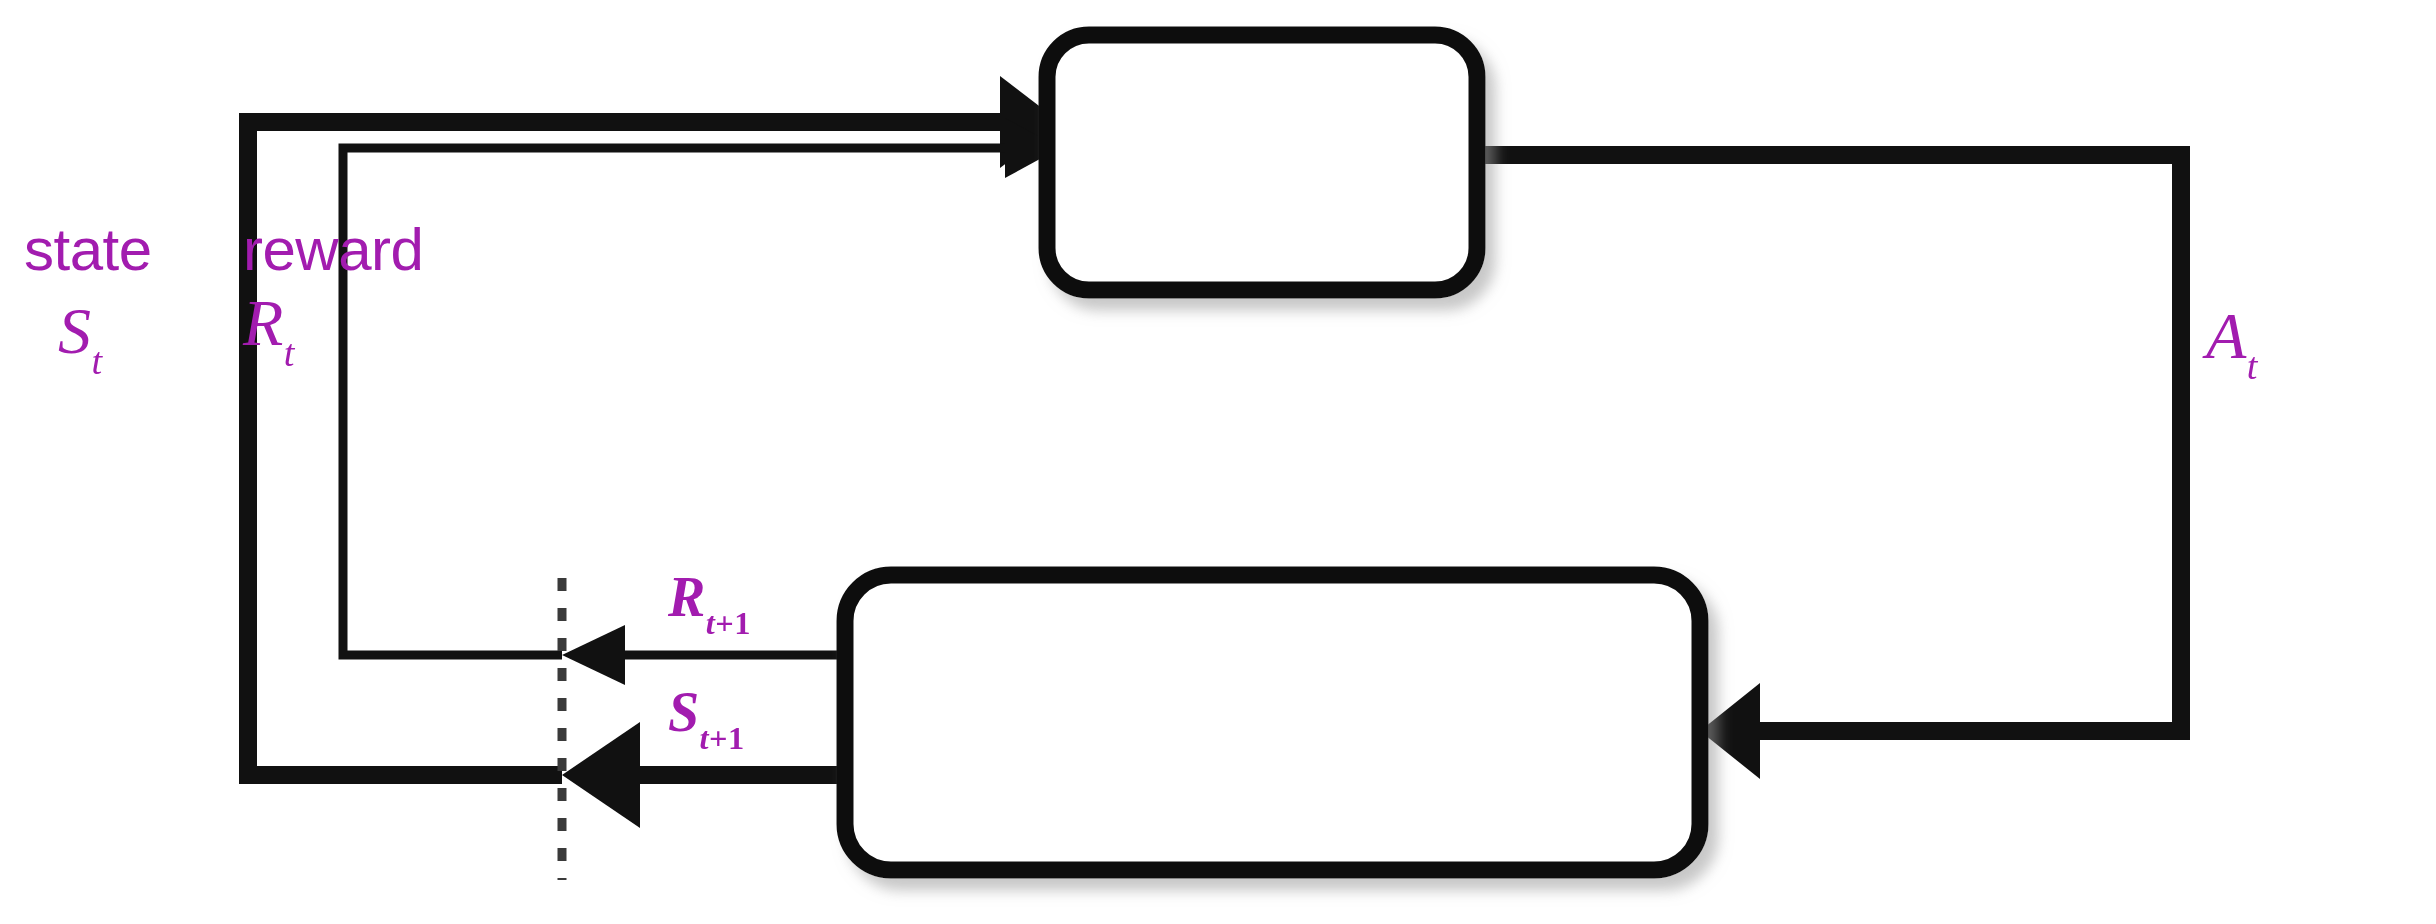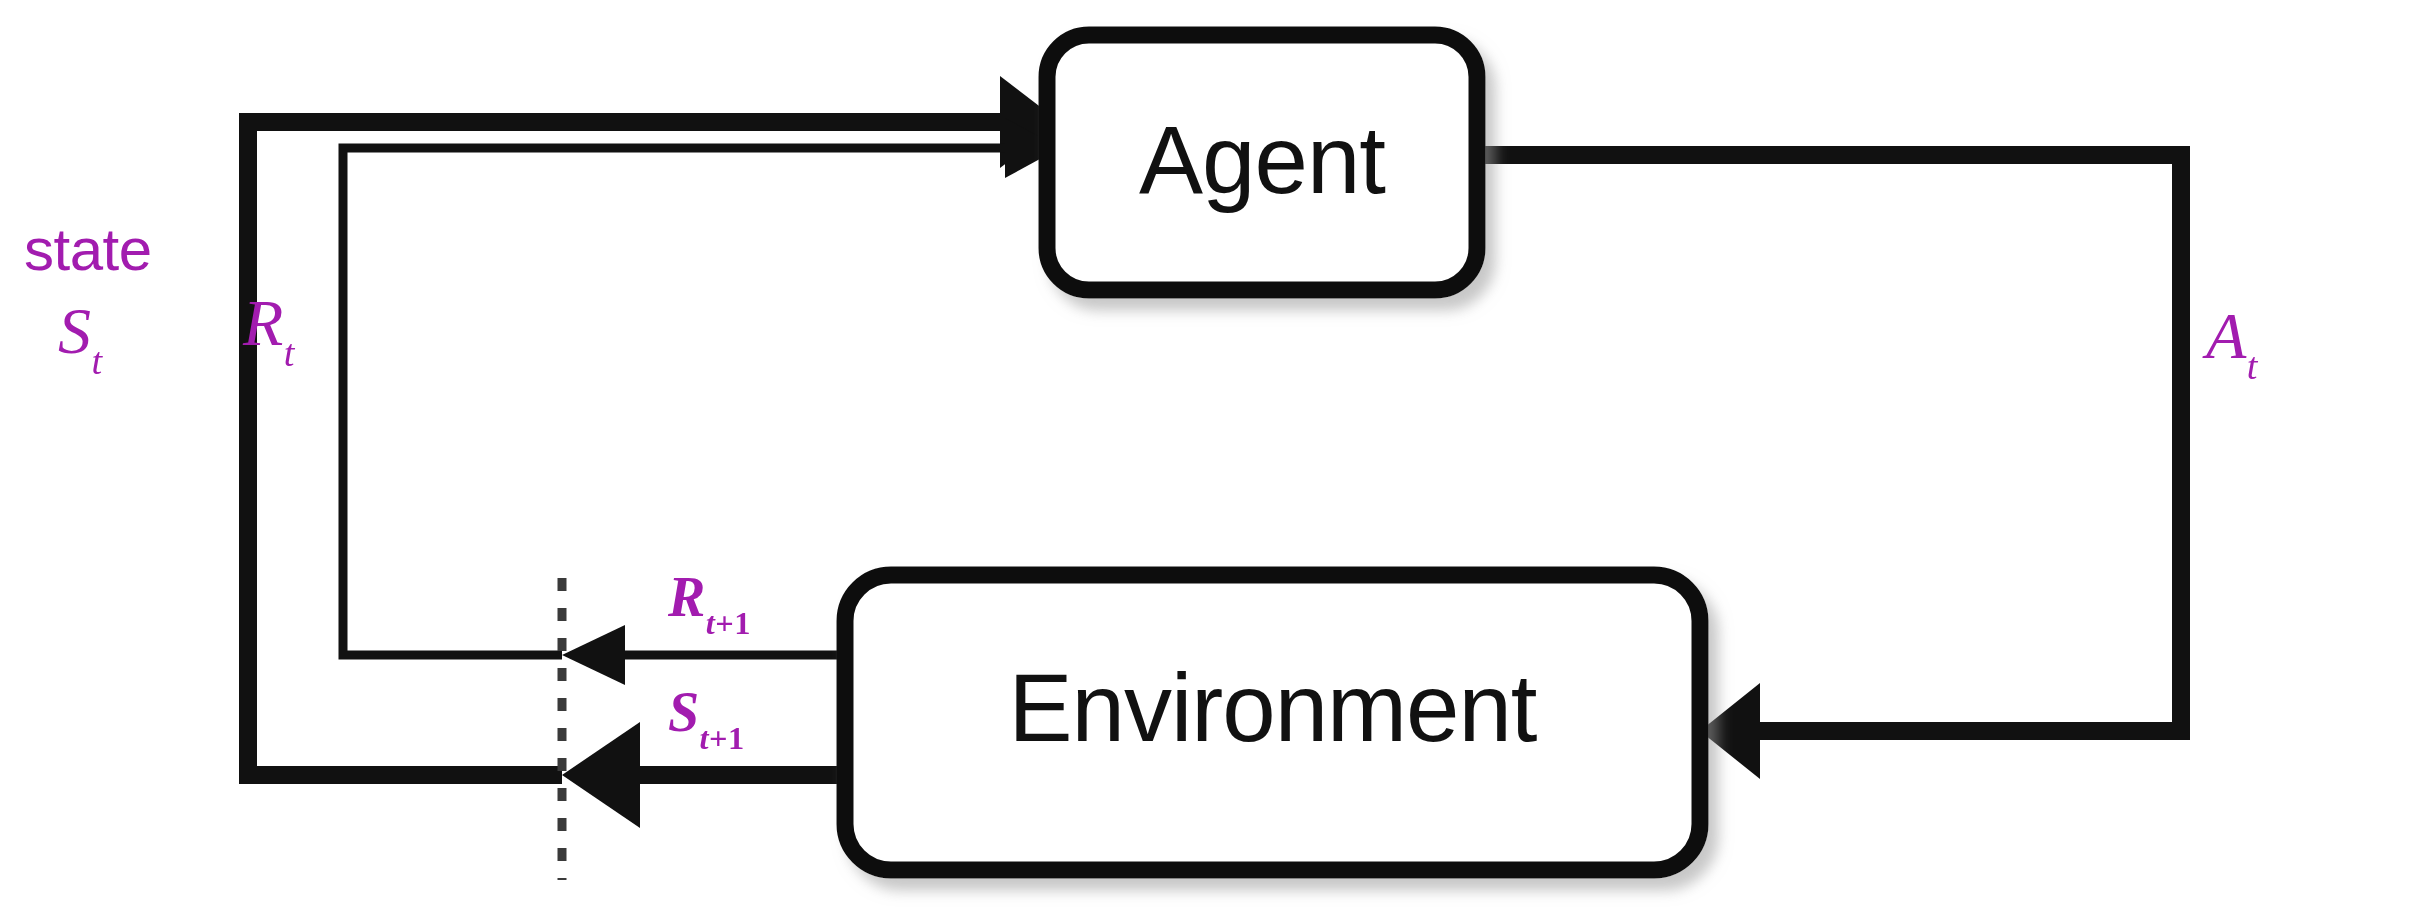--- a/index.html
+++ b/index.html
@@ -129,27 +129,26 @@
     <g>
       <rect x="1047" y="35" width="430" height="255" rx="42" ry="42" fill="#ffffff" stroke="#111111" stroke-width="17" filter="url(#boxShadow)"></rect>
     </g>
 
     <g>
       <rect x="845" y="575" width="855" height="295" rx="46" ry="46" fill="#ffffff" stroke="#111111" stroke-width="17" filter="url(#boxShadow)"></rect>
     </g>
 
   </svg>
 
-  <div class="boxlabel" id="agent-label" style="left:1047px; top:112px; width:430px;">Agent</div>
 
-  <div class="boxlabel" id="environment-label" style="left:845px; top:660px; width:855px;">Environment</div>
 
   <div class="lbl lbl-word" style="left:24px; top:220px;">state</div>
   <div class="lbl lbl-math" style="left:58px; top:290px;margin-top:8px;"><span>S</span><span class="sub">t</span></div>
 
+  <div class="lbl lbl-word" style="left:243px; top:220px;">reward</div>
   <div class="lbl lbl-math" style="left:243px; top:290px;"><span>R</span><span class="sub">t</span></div>
 
   <div class="lbl lbl-math" style="left:2206px; top:303px;"><span>A</span><span class="sub">t</span></div>
 
   <div class="lbl lbl-math-small" style="left:668px; top:569px;"><span>R</span><span class="sub"><span>t</span><span class="op">+</span><span class="op">1</span></span></div>
 
   <div class="lbl lbl-math-small" style="left:668px; top:684px;text-align:right;"><span>S</span><span class="sub"><span>t</span><span class="op">+</span><span class="op">1</span></span></div>
 
 </div>
 

